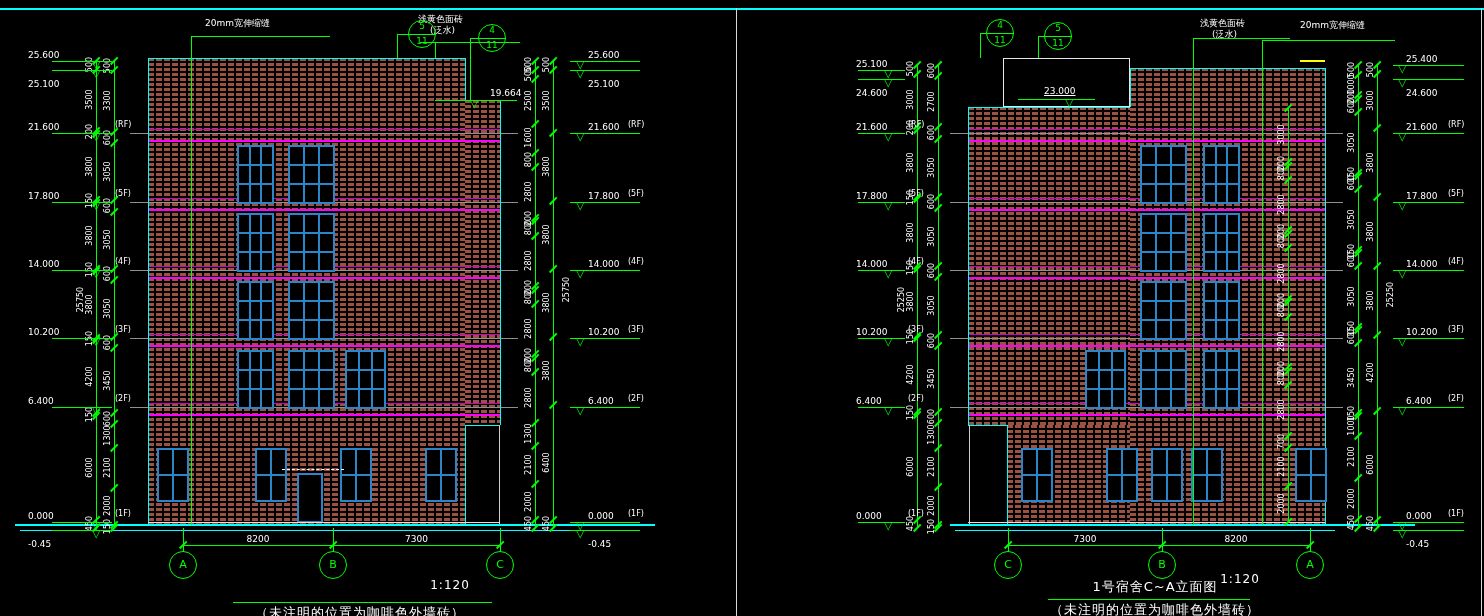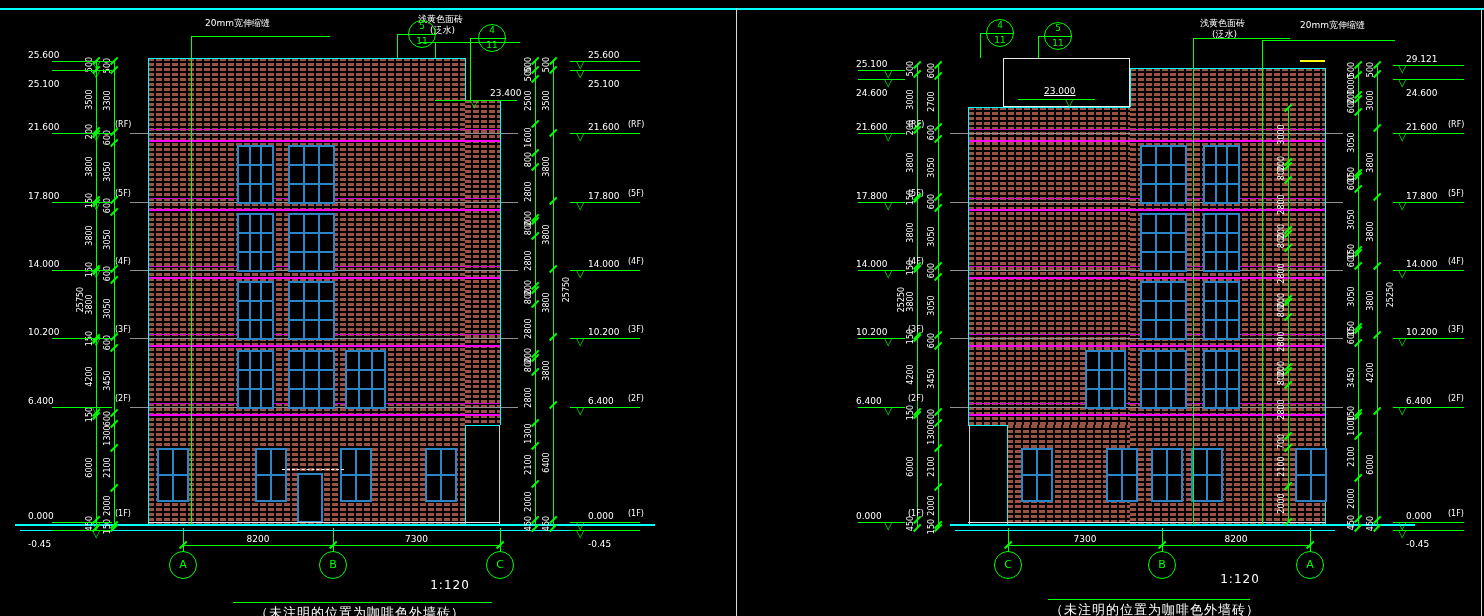--- a/index.html
+++ b/index.html
@@ -16,20 +16,21 @@
   .ttl{color:#fff;font-size:13px;letter-spacing:1px;text-align:center;white-space:nowrap;}
 </style>
 </head>
 <body>
 
 <div id="stage">
 
   <div class="abs ttl" style="left:420px;top:578px;width:60px;font-size:12px;">1:120</div>
   <div class="abs ttl" style="left:210px;top:604px;width:300px;">（未注明的位置为咖啡色外墙砖）</div>
 
+  <div class="abs ttl" style="left:1005px;top:578px;width:300px;">1号宿舍C~A立面图</div>
   <div class="abs ttl" style="left:1210px;top:572px;width:60px;font-size:12px;">1:120</div>
   <div class="abs ttl" style="left:1005px;top:601px;width:300px;">（未注明的位置为咖啡色外墙砖）</div>
 <div class="abs" style="left: 0px; top: 8px; width: 1484px; height: 1.5px; background: rgb(0, 255, 255);"></div>
     <div class="abs" style="left: 736px; top: 8px; width: 1px; height: 608px; background: rgb(216, 216, 216);"></div>
     <div class="abs" style="left: 1481px; top: 8px; width: 1px; height: 608px; background: rgb(216, 216, 216);"></div>
     <div class="abs brick" style="left: 148px; top: 58px; width: 317px; height: 467px;"></div>
     <div class="abs brick" style="left: 465px; top: 100px; width: 35px; height: 325px;"></div>
     <div class="abs" style="left: 130px; top: 133px; width: 388px; height: 1px; background: rgb(144, 144, 144);"></div>
     <div class="abs" style="left: 148px; top: 129px; width: 352px; height: 1px; background: rgb(204, 0, 204);"></div>
     <div class="abs" style="left: 148px; top: 140px; width: 352px; height: 2px; background: rgb(255, 0, 255);"></div>
@@ -363,21 +364,21 @@
     <div class="abs" style="left: 628px; top: 394px; color: rgb(255, 255, 255); font-size: 8px; line-height: 9px; white-space: nowrap;">(2F)</div>
     <div class="abs" style="left: 570px; top: 522px; width: 70px; height: 1px; background: rgb(0, 255, 0);"></div>
     <div class="abs" style="left: 576px; top: 520px; color: rgb(0, 255, 0); font-size: 11px; line-height: 11px;">▽</div>
     <div class="abs" style="left: 588px; top: 511px; color: rgb(255, 255, 255); font-size: 9px; line-height: 10px; white-space: nowrap;">0.000</div>
     <div class="abs" style="left: 628px; top: 509px; color: rgb(255, 255, 255); font-size: 8px; line-height: 9px; white-space: nowrap;">(1F)</div>
     <div class="abs" style="left: 570px; top: 530px; width: 70px; height: 1px; background: rgb(0, 255, 0);"></div>
     <div class="abs" style="left: 576px; top: 528px; color: rgb(0, 255, 0); font-size: 11px; line-height: 11px;">▽</div>
     <div class="abs" style="left: 588px; top: 539px; color: rgb(255, 255, 255); font-size: 9px; line-height: 10px; white-space: nowrap;">-0.45</div>
     <div class="abs" style="left: 435px; top: 100px; width: 82px; height: 1px; background: rgb(0, 255, 0);"></div>
     <div class="abs" style="left: 470px; top: 98px; color: rgb(0, 255, 0); font-size: 11px; line-height: 11px;">▽</div>
-    <div class="abs" style="left: 490px; top: 88px; color: rgb(255, 255, 255); font-size: 9px; line-height: 10px; white-space: nowrap;">23.400</div>
+    <div class="abs" style="left: 490px; top: 88px; color: rgb(255, 255, 255); font-size: 9px; line-height: 10px; white-space: nowrap;">19.664</div>
     <div class="abs" style="left: 205px; top: 18px; color: rgb(255, 255, 255); font-size: 9px; line-height: 10px; white-space: nowrap;">20mm宽伸缩缝</div>
     <div class="abs" style="left: 191px; top: 36px; width: 139px; height: 1px; background: rgb(0, 255, 0);"></div>
     <div class="abs" style="left: 191px; top: 36px; width: 1px; height: 489px; background: rgb(0, 255, 0);"></div>
     <div class="abs" style="left: 418px; top: 14px; color: rgb(255, 255, 255); font-size: 9px; line-height: 10px; white-space: nowrap;">浅黄色面砖</div>
     <div class="abs" style="left: 430px; top: 25px; color: rgb(255, 255, 255); font-size: 9px; line-height: 10px; white-space: nowrap;">(泛水)</div>
     <div class="abs" style="left: 420px; top: 42px; width: 100px; height: 1px; background: rgb(0, 255, 0);"></div>
     <div class="abs" style="left: 435px; top: 42px; width: 1px; height: 16px; background: rgb(0, 255, 0);"></div>
     <div class="abs circle" style="left: 408px; top: 20px; width: 28px; height: 28px;"></div>
     <div class="abs" style="left: 408px; top: 34px; width: 28px; height: 1px; background: rgb(0, 255, 0);"></div>
     <div class="abs" style="left: 408px; top: 21px; width: 28px; text-align: center; color: rgb(0, 255, 0); font-size: 9px; line-height: 11px;">5</div>
@@ -749,21 +750,21 @@
     <div class="abs" style="left: 858px; top: 407px; width: 47px; height: 1px; background: rgb(0, 255, 0);"></div>
     <div class="abs" style="left: 884px; top: 405px; color: rgb(0, 255, 0); font-size: 11px; line-height: 11px;">▽</div>
     <div class="abs" style="left: 856px; top: 396px; color: rgb(255, 255, 255); font-size: 9px; line-height: 10px; white-space: nowrap;">6.400</div>
     <div class="abs" style="left: 908px; top: 394px; color: rgb(255, 255, 255); font-size: 8px; line-height: 9px; white-space: nowrap;">(2F)</div>
     <div class="abs" style="left: 858px; top: 522px; width: 47px; height: 1px; background: rgb(0, 255, 0);"></div>
     <div class="abs" style="left: 884px; top: 520px; color: rgb(0, 255, 0); font-size: 11px; line-height: 11px;">▽</div>
     <div class="abs" style="left: 856px; top: 511px; color: rgb(255, 255, 255); font-size: 9px; line-height: 10px; white-space: nowrap;">0.000</div>
     <div class="abs" style="left: 908px; top: 509px; color: rgb(255, 255, 255); font-size: 8px; line-height: 9px; white-space: nowrap;">(1F)</div>
     <div class="abs" style="left: 1393px; top: 65px; width: 71px; height: 1px; background: rgb(0, 255, 0);"></div>
     <div class="abs" style="left: 1398px; top: 63px; color: rgb(0, 255, 0); font-size: 11px; line-height: 11px;">▽</div>
-    <div class="abs" style="left: 1406px; top: 54px; color: rgb(255, 255, 255); font-size: 9px; line-height: 10px; white-space: nowrap;">29.121</div>
+    <div class="abs" style="left: 1406px; top: 54px; color: rgb(255, 255, 255); font-size: 9px; line-height: 10px; white-space: nowrap;">25.400</div>
     <div class="abs" style="left: 1393px; top: 79px; width: 71px; height: 1px; background: rgb(0, 255, 0);"></div>
     <div class="abs" style="left: 1398px; top: 77px; color: rgb(0, 255, 0); font-size: 11px; line-height: 11px;">▽</div>
     <div class="abs" style="left: 1406px; top: 88px; color: rgb(255, 255, 255); font-size: 9px; line-height: 10px; white-space: nowrap;">24.600</div>
     <div class="abs" style="left: 1393px; top: 133px; width: 71px; height: 1px; background: rgb(0, 255, 0);"></div>
     <div class="abs" style="left: 1398px; top: 131px; color: rgb(0, 255, 0); font-size: 11px; line-height: 11px;">▽</div>
     <div class="abs" style="left: 1406px; top: 122px; color: rgb(255, 255, 255); font-size: 9px; line-height: 10px; white-space: nowrap;">21.600</div>
     <div class="abs" style="left: 1448px; top: 120px; color: rgb(255, 255, 255); font-size: 8px; line-height: 9px; white-space: nowrap;">(RF)</div>
     <div class="abs" style="left: 1393px; top: 202px; width: 71px; height: 1px; background: rgb(0, 255, 0);"></div>
     <div class="abs" style="left: 1398px; top: 200px; color: rgb(0, 255, 0); font-size: 11px; line-height: 11px;">▽</div>
     <div class="abs" style="left: 1406px; top: 191px; color: rgb(255, 255, 255); font-size: 9px; line-height: 10px; white-space: nowrap;">17.800</div>

